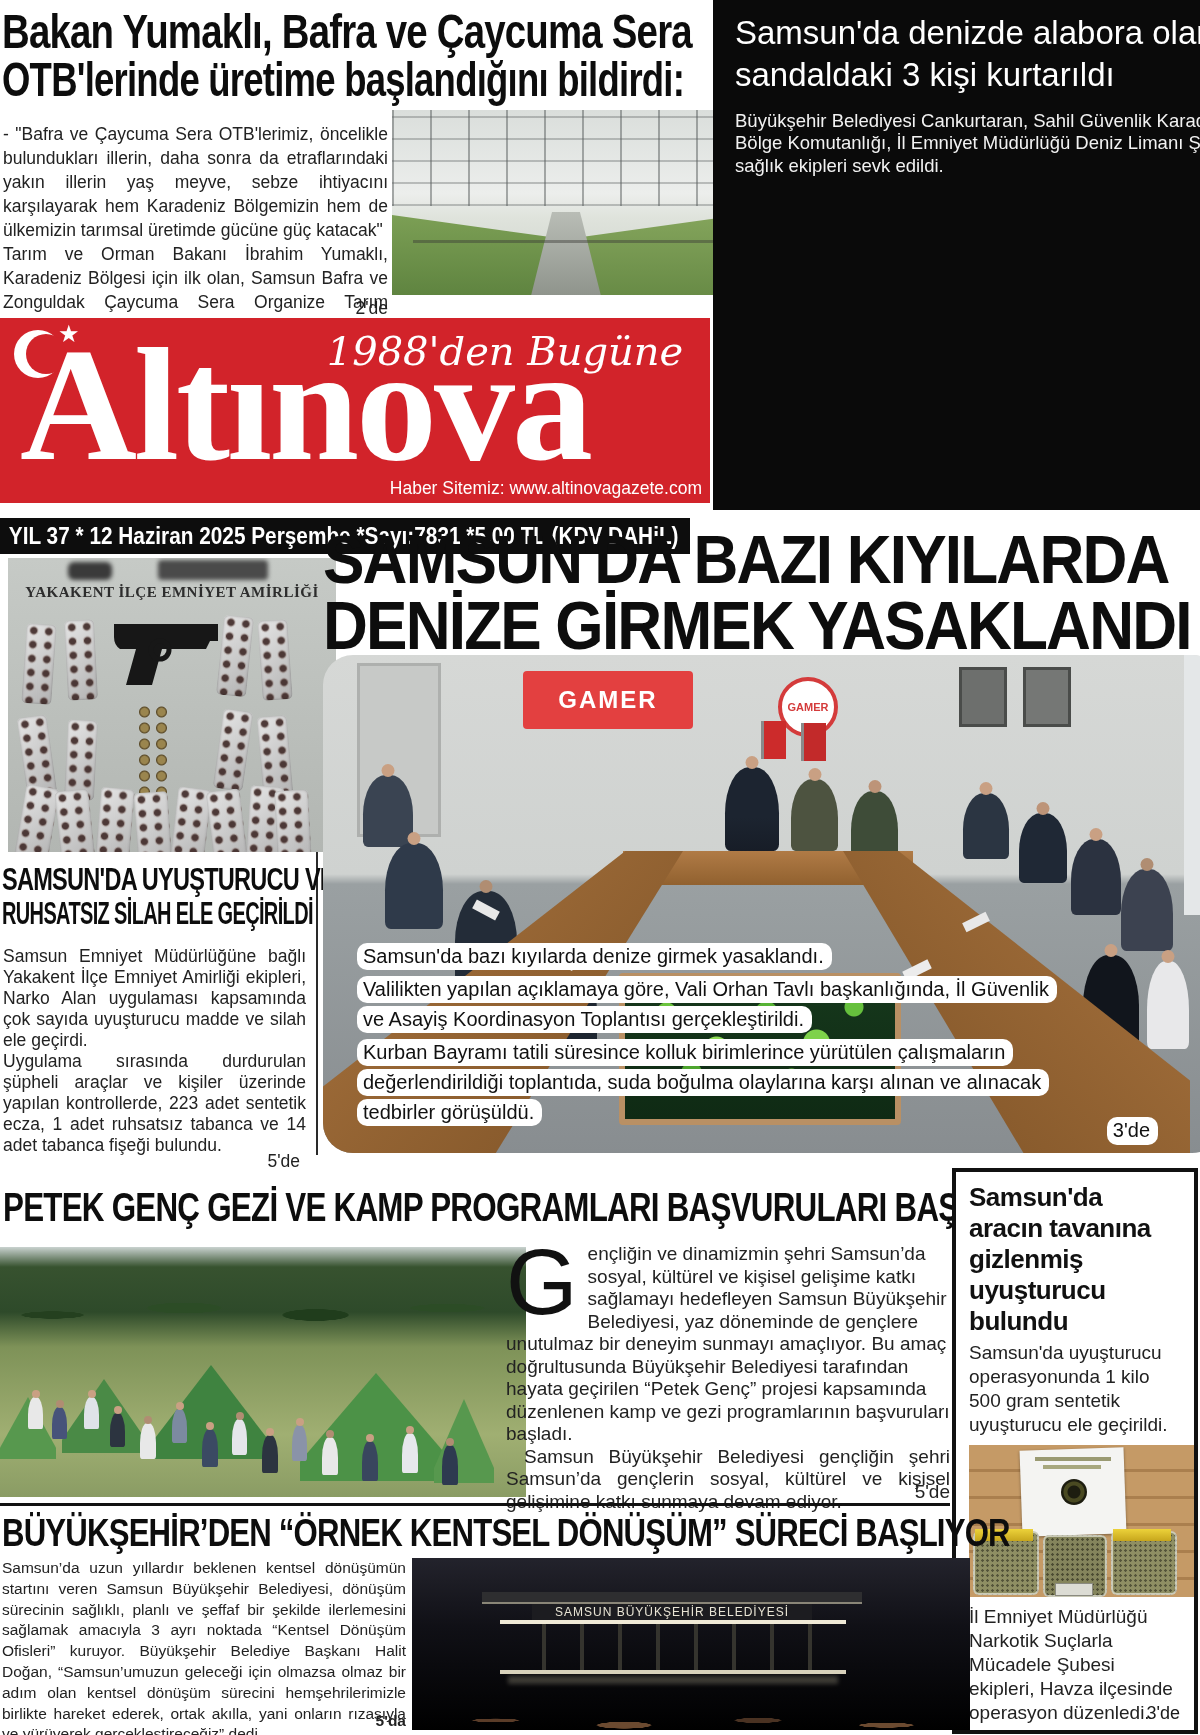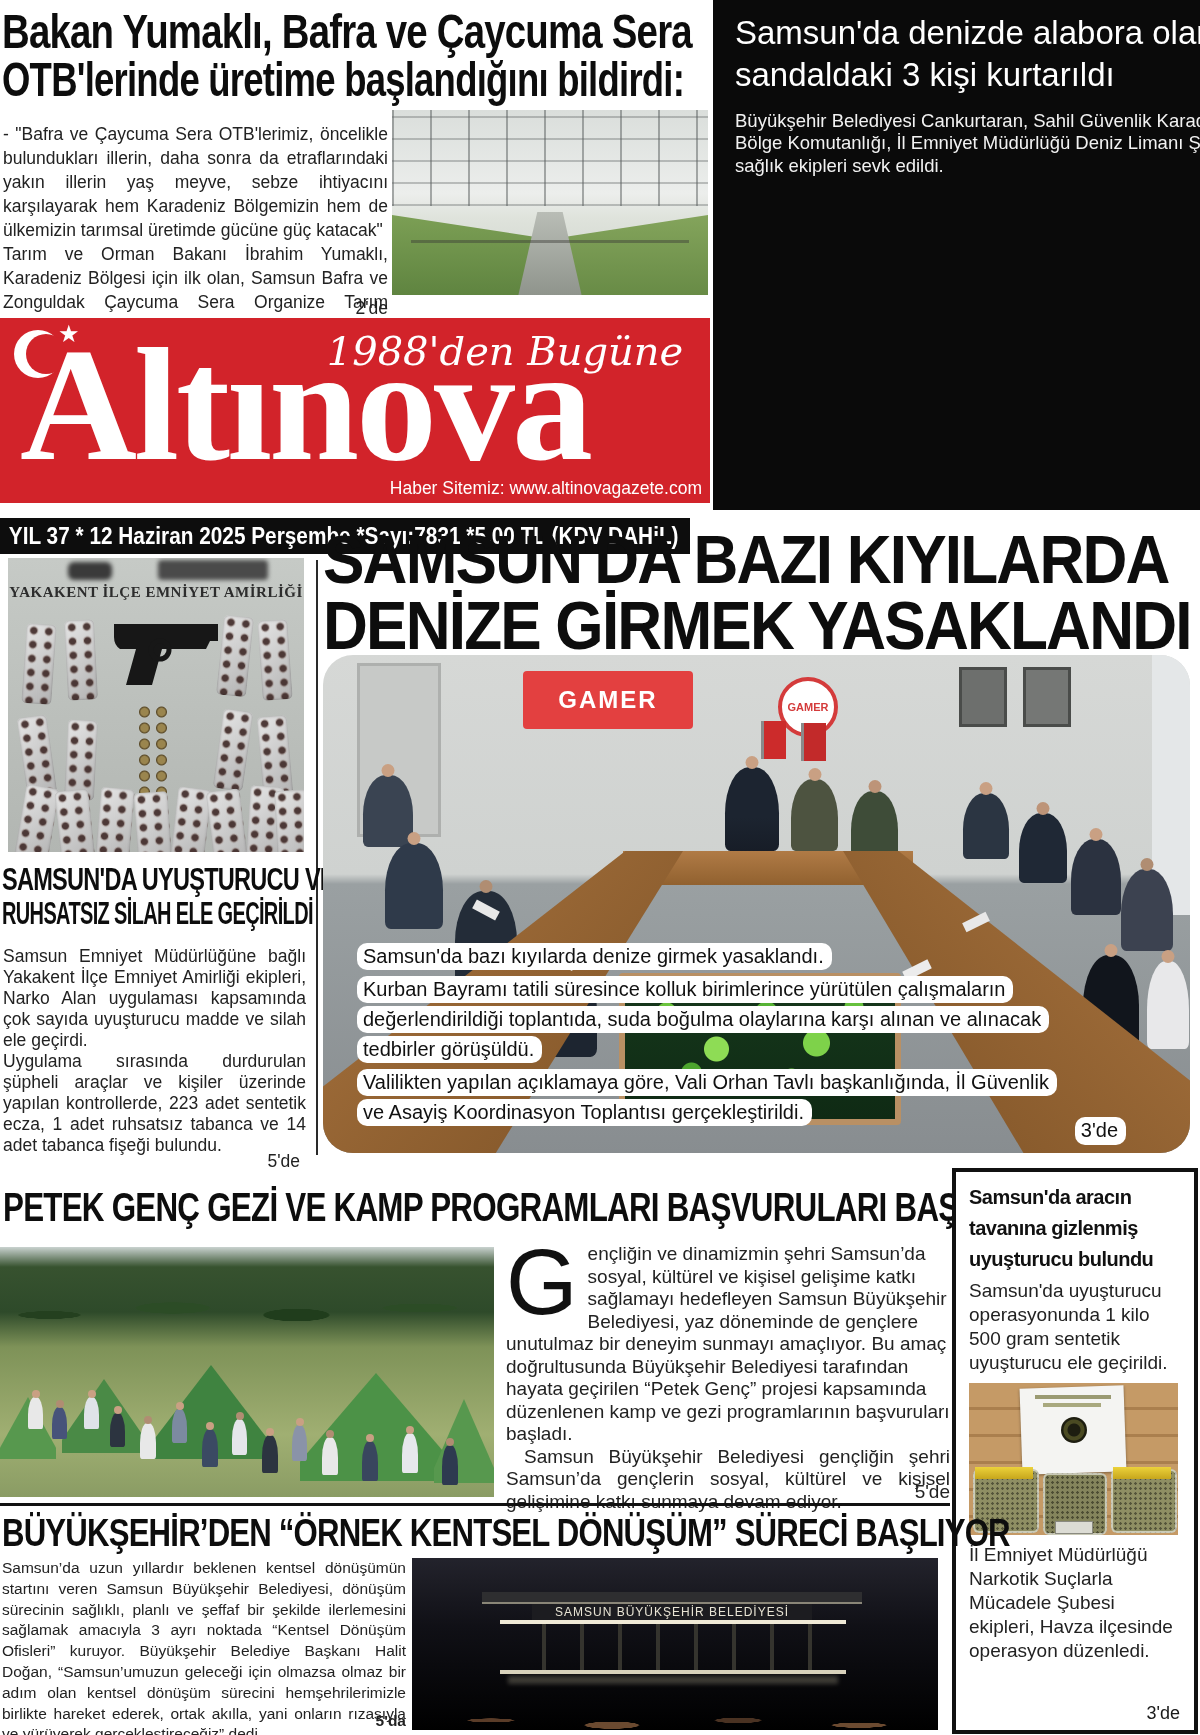--- a/index.html
+++ b/index.html
@@ -1,19 +1,19 @@
 <!DOCTYPE html>
 <html lang="tr"><head>
 <meta charset="utf-8">
 <style>
   html,body{margin:0;padding:0;background:#fff;}
   body{font-family:"Liberation Sans",sans-serif;color:#1a1a1a;}
   #page{position:relative;width:1200px;height:1735px;background:#fff;overflow:hidden;margin:0 auto;}
   .abs{position:absolute;}
-  .ph{position:absolute;overflow:hidden;background:#ccc;}
+  .ph{position:absolute;overflow:hidden;background:#ccc;padding-left:32px;}
   .hl{font-weight:700;color:#0d0d0d;white-space:nowrap;transform-origin:0 0;letter-spacing:-1px;}
   .justify{text-align:justify;}
   .pref{font-weight:700;}
   
   .capline{margin-bottom:3px;line-height:29px;}
   .cap{display:inline;background:#fff;color:#111;padding:2px 8px 3px 6px;border-radius:10px;
        box-decoration-break:clone;-webkit-box-decoration-break:clone;font-size:20px;}
   
   .fig{position:absolute;border-radius:45% 45% 10% 10%/55% 55% 8% 8%;}
   .fig::before{content:"";position:absolute;top:-11px;left:50%;transform:translateX(-50%);
@@ -169,22 +169,22 @@
          background-image:radial-gradient(circle at 15% 30%,#6cc43e 0 10px,transparent 11px),
                           radial-gradient(circle at 35% 60%,#8edc55 0 12px,transparent 13px),
                           radial-gradient(circle at 55% 30%,#57b335 0 11px,transparent 12px),
                           radial-gradient(circle at 75% 55%,#7ed24a 0 13px,transparent 14px),
                           radial-gradient(circle at 90% 25%,#66c03d 0 9px,transparent 10px),
                           radial-gradient(circle at 25% 80%,#4da52e 0 10px,transparent 11px),
                           radial-gradient(circle at 65% 85%,#6cc43e 0 10px,transparent 11px);"></div>
 
     <div class="abs" style="left:34px;bottom:22px;width:706px;">
       <div class="capline"><span class="cap">Samsun'da bazı kıyılarda denize girmek yasaklandı.</span></div>
+      <div class="capline"><span class="cap">Valilikten yapılan açıklamaya göre, Vali Orhan Tavlı başkanlığında, İl Güvenlik ve Asayiş Koordinasyon Toplantısı gerçekleştirildi.</span></div>
       <div class="capline"><span class="cap">Kurban Bayramı tatili süresince kolluk birimlerince yürütülen çalışmaların değerlendirildiği toplantıda, suda boğulma olaylarına karşı alınan ve alınacak tedbirler görüşüldü.</span></div>
-      <div class="capline"><span class="cap">Valilikten yapılan açıklamaya göre, Vali Orhan Tavlı başkanlığında, İl Güvenlik ve Asayiş Koordinasyon Toplantısı gerçekleştirildi.</span></div>
     </div>
     <span class="cap abs" style="right:64px;bottom:8px;">3'de</span>
   </div>
 
   <div class="abs hl" style="left:3px;top:1184px;font-size:41px;font-weight:800;transform:scale(0.765,1);">PETEK GENÇ GEZİ VE KAMP PROGRAMLARI BAŞVURULARI BAŞLADI</div>
 
   <div class="ph" style="left:0;top:1247px;width:494px;height:250px;background:linear-gradient(180deg,#c9d2cf 0%,#37522f 8%,#2e4a2a 26%,#7e9258 40%,#a0af72 75%,#8a9c64 100%);">
     <div class="abs" style="left:0;top:12px;width:100%;height:70px;
          background-image:radial-gradient(ellipse at 10% 80%,#24401f 0 30px,transparent 32px),
                           radial-gradient(ellipse at 35% 70%,#2c4c26 0 36px,transparent 38px),
@@ -211,21 +211,21 @@
     <div class="fig figsm" style="left:442px;top:198px;width:16px;height:40px;background:#2e3a50;--skin:#b08d72;"></div>
   </div>
 
   <div class="abs" style="left:506px;top:1243px;width:444px;height:256px;font-size:19px;line-height:22.5px;color:#222;">
     <span style="float:left;font-size:92px;line-height:70px;font-weight:400;padding:4px 10px 0 0;color:#111;">G</span><span class="justify">ençliğin ve dinamizmin şehri Samsun’da sosyal, kültürel ve kişisel gelişime katkı sağlamayı hedefleyen Samsun Büyükşehir Belediyesi, yaz döneminde de gençlere unutulmaz bir deneyim sunmayı amaçlıyor. Bu amaç doğrultusunda Büyükşehir Belediyesi tarafından hayata geçirilen “Petek Genç” projesi kapsamında düzenlenen kamp ve gezi programlarının başvuruları başladı.</span>
     <div class="justify" style="text-indent:18px;">Samsun Büyükşehir Belediyesi gençliğin şehri Samsun’da gençlerin sosyal, kültürel ve kişisel gelişimine katkı sunmaya devam ediyor.</div>
     <span class="abs" style="right:0;bottom:-4px;">5'de</span>
   </div>
 
   <div class="abs" style="left:952px;top:1168px;width:238px;height:558px;background:#fff;border:4px solid #111;overflow:hidden;">
-    <div style="margin:10px 12px 4px 13px;font-size:20px;line-height:31px;font-weight:700;letter-spacing:-0.5px;color:#111;">Samsun'da aracın tavanına gizlenmiş uyuşturucu bulundu</div>
+    <div style="margin:10px 12px 4px 13px;font-size:26px;line-height:31px;font-weight:700;letter-spacing:-0.5px;color:#111;">Samsun'da aracın tavanına gizlenmiş uyuşturucu bulundu</div>
     <div style="margin:0 12px 8px 13px;font-size:19px;line-height:24px;color:#222;">Samsun'da uyuşturucu operasyonunda 1 kilo 500 gram sentetik uyuşturucu ele geçirildi.</div>
 
     <div class="ph" style="position:relative;margin:0 12px 8px 13px;width:209px;height:152px;
                 background:repeating-linear-gradient(180deg,#c59a66 0 24px,#aa7f4e 24px 27px);">
       <div class="abs" style="left:52px;top:4px;width:104px;height:86px;background:#f4f4f2;transform:rotate(-2deg);box-shadow:0 1px 3px rgba(0,0,0,.4);"></div>
       <div class="abs" style="left:66px;top:12px;width:76px;height:4px;background:#9a9a72;"></div>
       <div class="abs" style="left:74px;top:20px;width:58px;height:4px;background:#a8a87e;"></div>
       <div class="abs" style="left:92px;top:34px;width:26px;height:26px;border-radius:50%;
            background:radial-gradient(circle,#1d1d10 0 6px,#4a4a22 7px 10px,#1d1d10 11px 13px);"></div>
       <div class="abs" style="left:4px;top:86px;width:62px;height:60px;border-radius:6px;border:2px solid rgba(255,255,255,.55);

